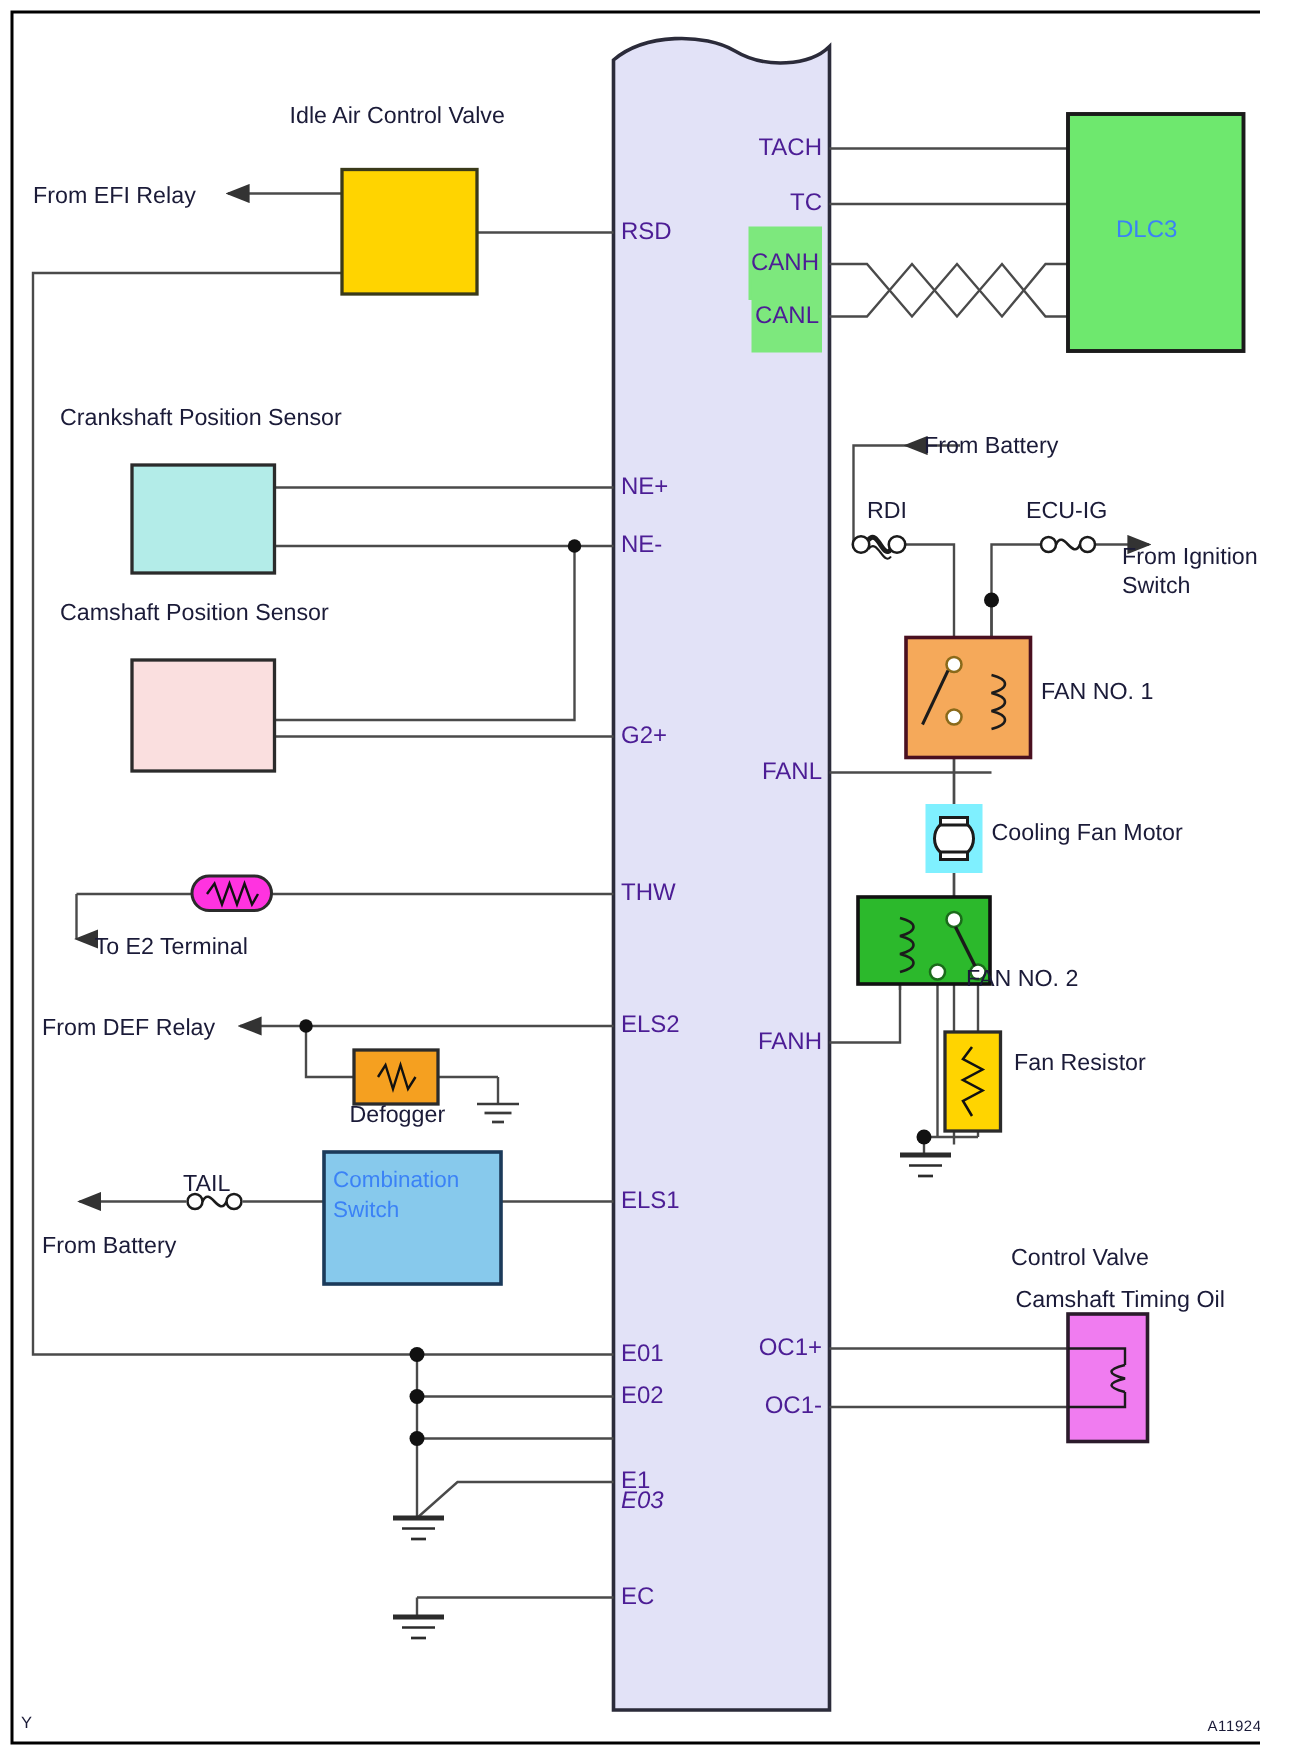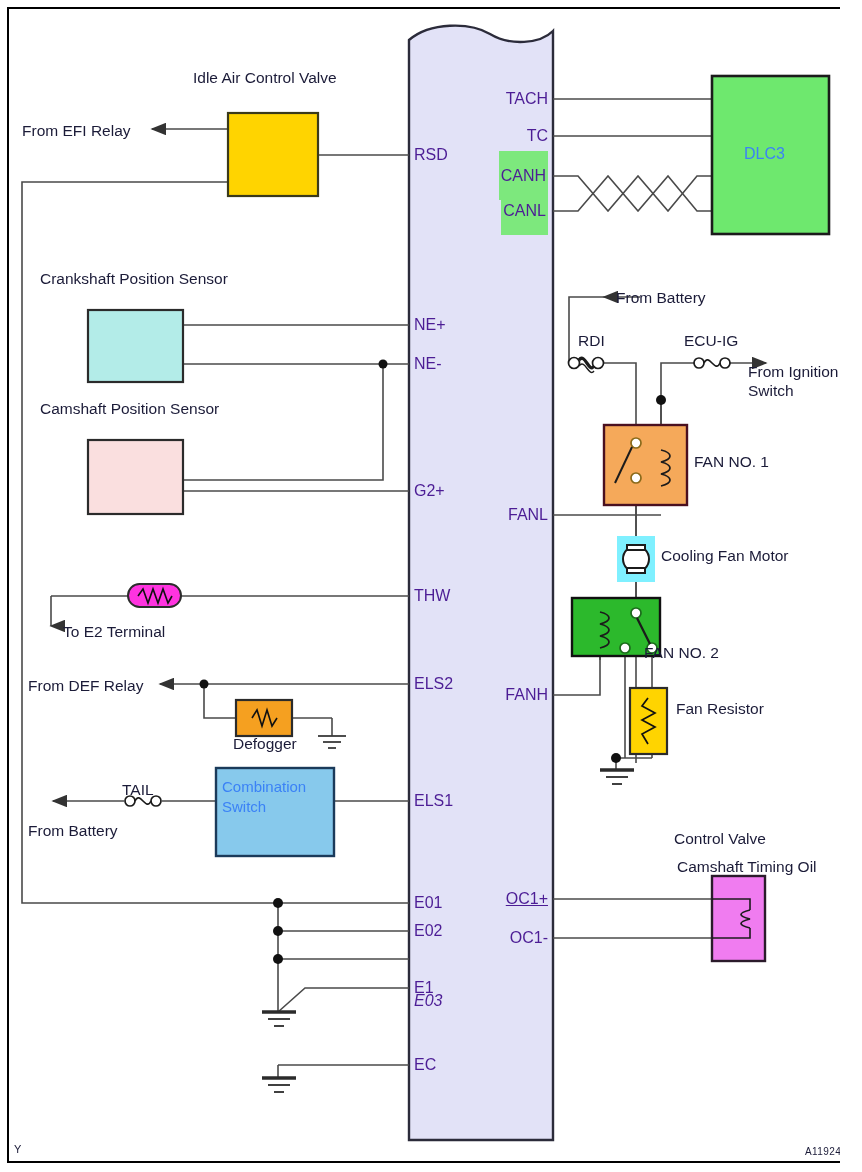--- a/index.html
+++ b/index.html
@@ -238,21 +238,21 @@
   <div class="term" style="left:414px;top:992px;font-style:italic;">E03</div>
   <div class="term" style="left:414px;top:979px;">E1</div>
   <div class="term" style="left:414px;top:1056px;">EC</div>
 
   <div class="term r" style="left:443px;top:90px;width:105px;">TACH</div>
   <div class="term r" style="left:443px;top:127px;width:105px;">TC</div>
   <div class="term r" style="left:443px;top:167px;width:105px;"><span class="hl">CANH</span></div>
   <div class="term r" style="left:443px;top:202px;width:105px;"><span class="hl">CANL</span></div>
   <div class="term r" style="left:443px;top:506px;width:105px;">FANL</div>
   <div class="term r" style="left:443px;top:686px;width:105px;">FANH</div>
-  <div class="term r" style="left:443px;top:890px;width:105px;text-decoration:underline;">OC1+</div>
+  <div class="term r" style="left:443px;top:890px;width:105px;">OC1+</div>
   <div class="term r" style="left:443px;top:929px;width:105px;">OC1-</div>
 
   <div class="boxtext" style="left:744px;top:144px;font-size:16px;">DLC3</div>
   <div class="lbl" style="left:616px;top:288px;">From Battery</div>
   <div class="lbl" style="left:578px;top:331px;">RDI</div>
   <div class="lbl" style="left:684px;top:331px;">ECU-IG</div>
   <div class="lbl" style="left:748px;top:362px;">From Ignition</div>
   <div class="lbl" style="left:748px;top:381px;">Switch</div>
   <div class="lbl" style="left:694px;top:452px;">FAN NO. 1</div>
   <div class="lbl" style="left:661px;top:546px;">Cooling Fan Motor</div>

